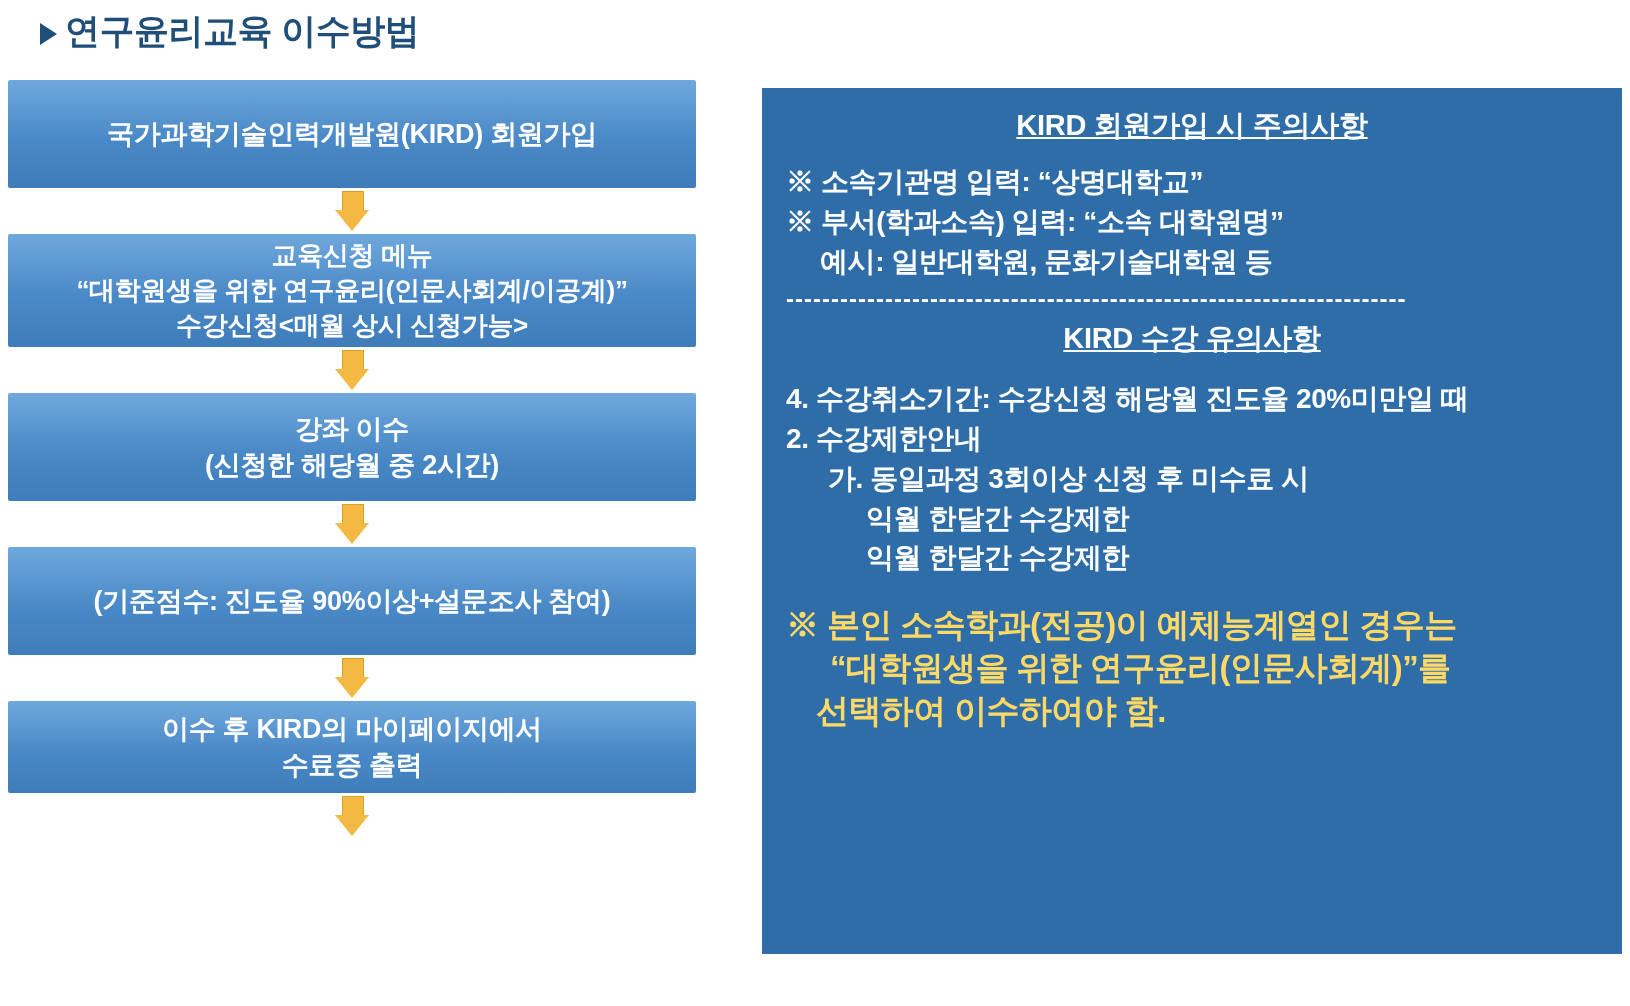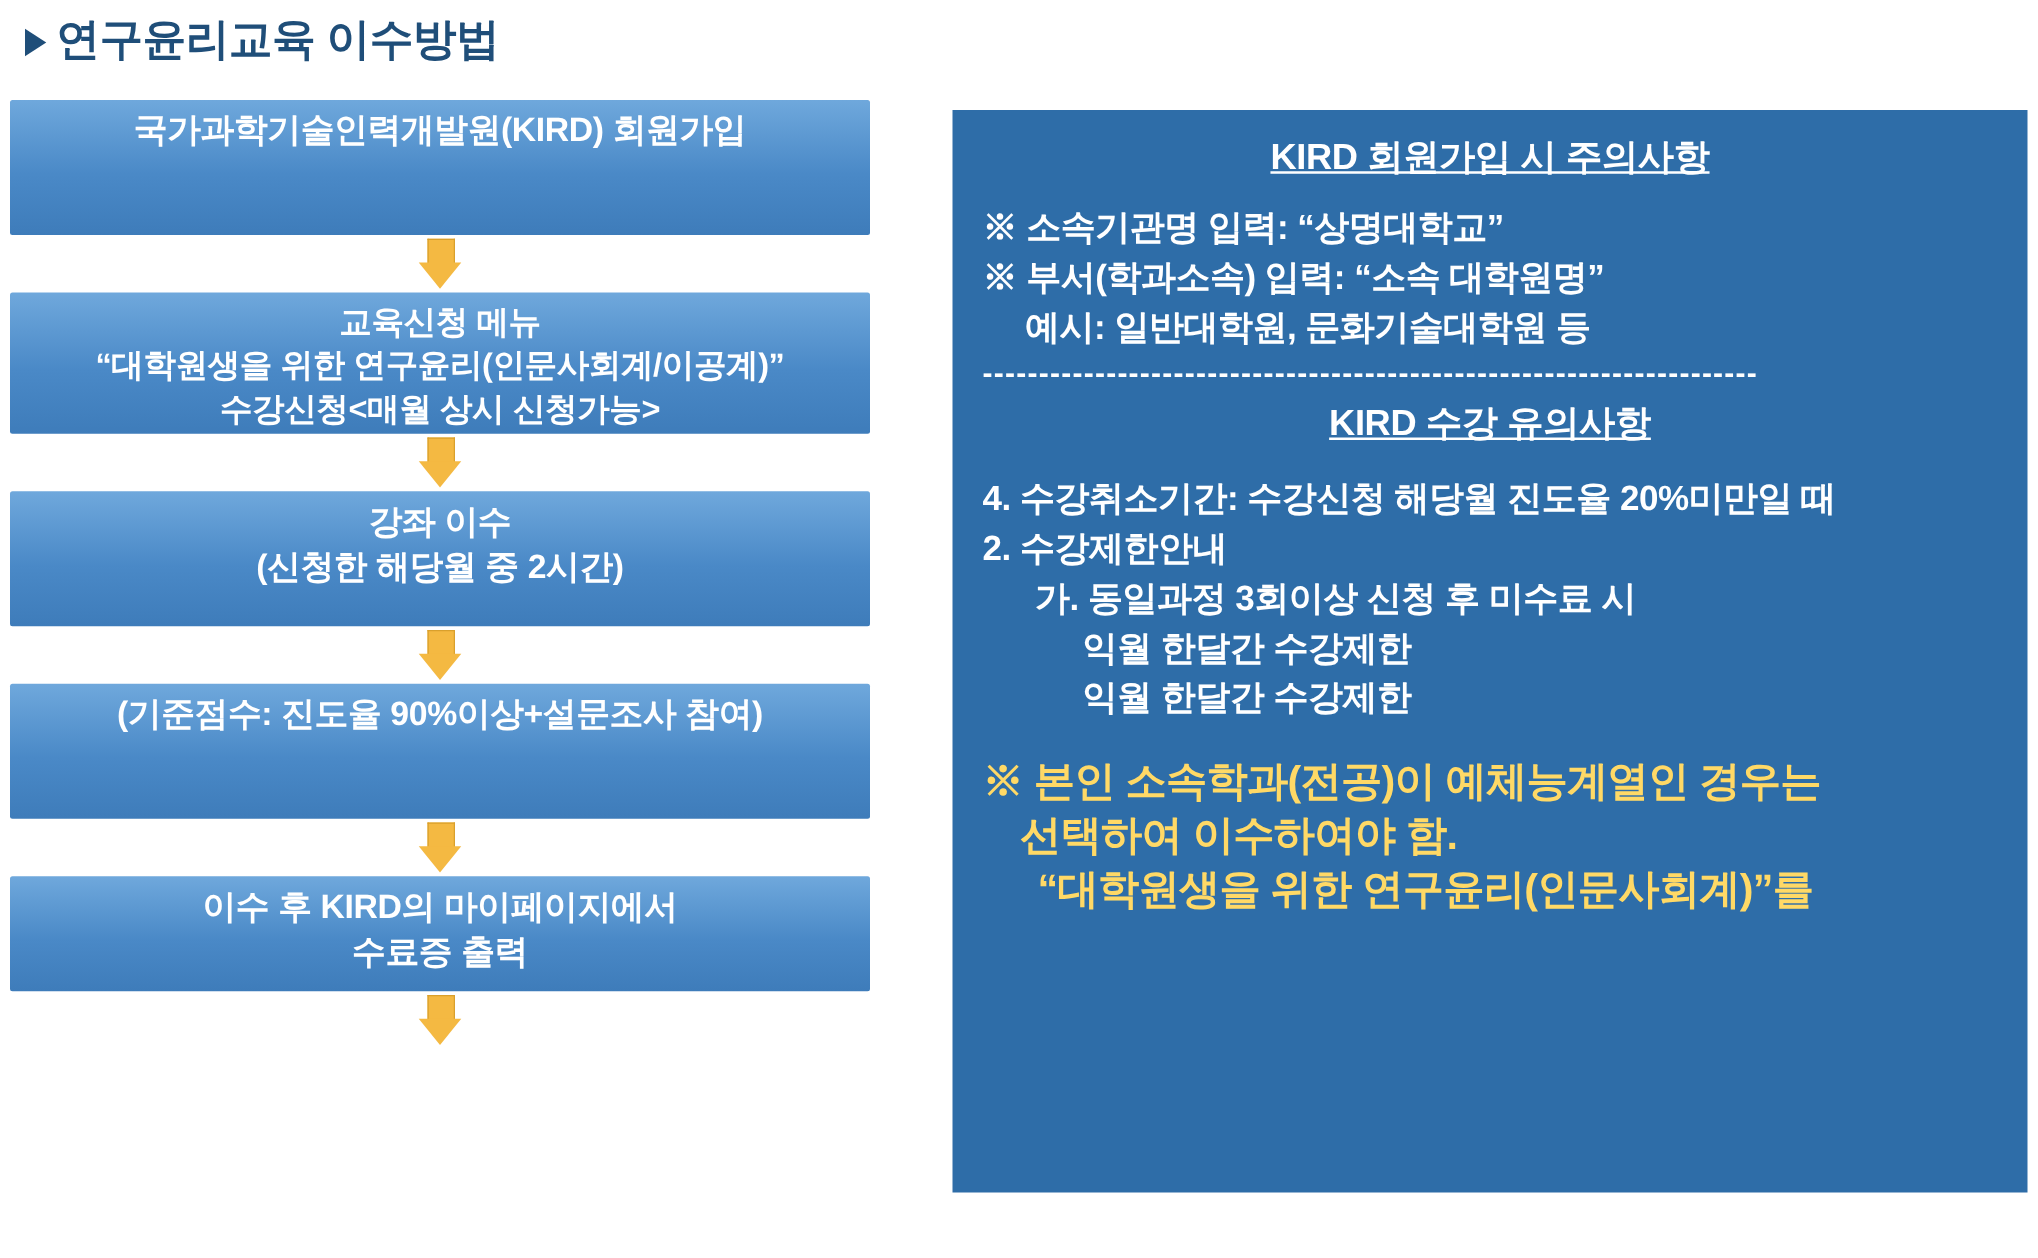--- a/index.html
+++ b/index.html
@@ -16,21 +16,21 @@
   }
   #page {
     position: relative;
     width: 1630px;
     height: 1006px;
   }
 
   
   .title-row {
     position: absolute;
-    left: 20px;
+    left: 40px;
     top: 8px;
     display: flex;
     align-items: center;
     gap: 8px;
   }
   .title-marker {
     width: 0;
     height: 0;
     border-left: 17px solid #1F4E79;
     border-top: 11px solid transparent;
@@ -54,20 +54,21 @@
   }
   .flow-box {
     width: 688px;
     box-sizing: border-box;
     border-radius: 2px;
     color: #ffffff;
     font-weight: bold;
     text-align: center;
     display: flex;
     flex-direction: column;
+    justify-content: center;
     align-items: center;
     padding: 6px 10px;
     letter-spacing: -0.3px;
   }
   .flow-box.blue {
     background: linear-gradient(180deg, #6FA8DC 0%, #4A89C7 55%, #3E7CBA 100%);
   }
   .flow-box.green {
     background: linear-gradient(180deg, #76B04B 0%, #5FA03C 55%, #56983A 100%);
   }
@@ -255,18 +256,18 @@
 
     <div class="note-line">4. 수강취소기간: 수강신청 해당월 진도율 20%미만일 때</div>
     <div class="note-line">2. 수강제한안내</div>
     <div class="note-line indent2">가. 동일과정 3회이상 신청 후 미수료 시</div>
     <div class="note-line indent3">익월 한달간 수강제한</div>
     <div class="note-line indent3">익월 한달간 수강제한</div>
 
     <div class="gap-md"></div>
 
     <div class="highlight">※ 본인 소속학과(전공)이 예체능계열인 경우는</div>
+    <div class="highlight hl-indent1">“대학원생을 위한 연구윤리(인문사회계)”를</div>
     <div class="highlight hl-indent2">선택하여 이수하여야 함.</div>
-    <div class="highlight hl-indent1">“대학원생을 위한 연구윤리(인문사회계)”를</div>
 
   </div>
 
 </div>
 
 </body></html>

